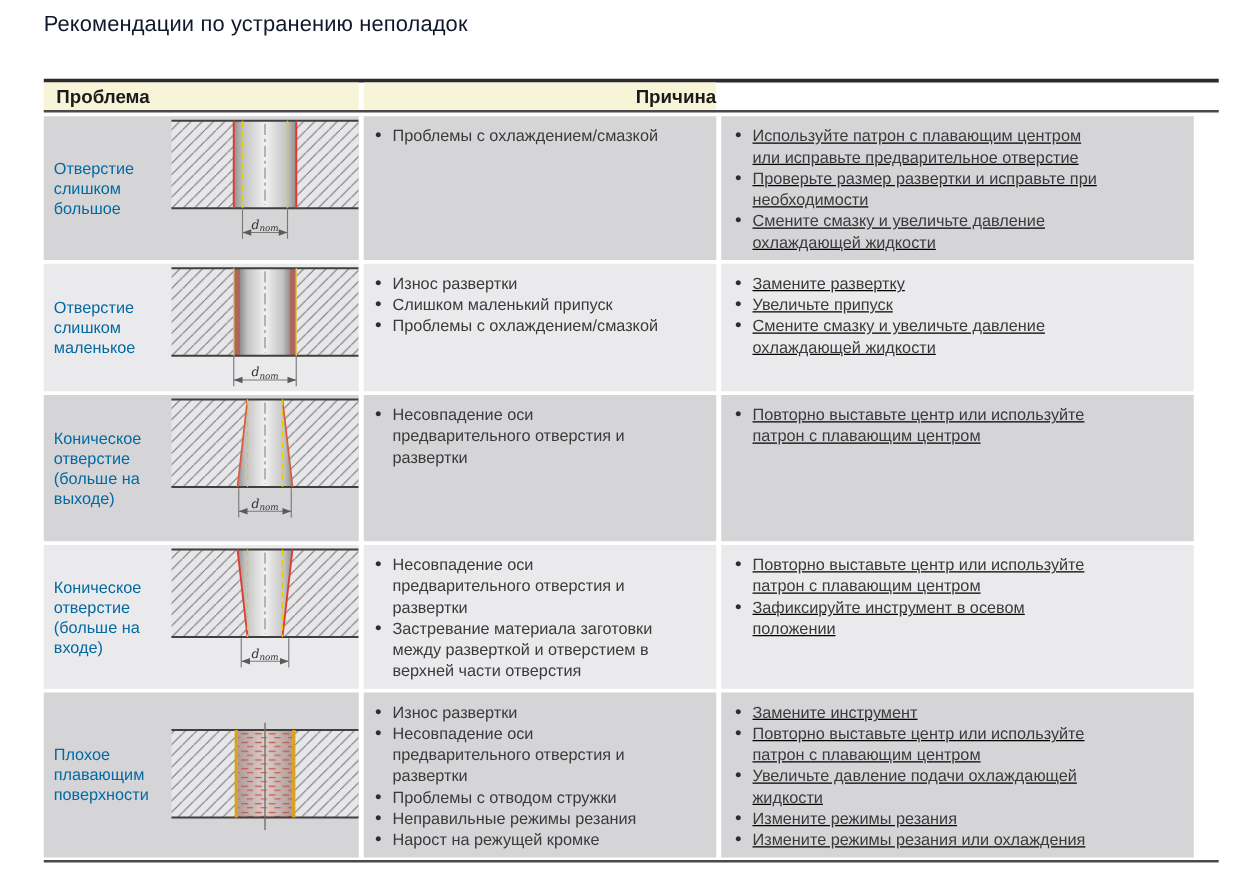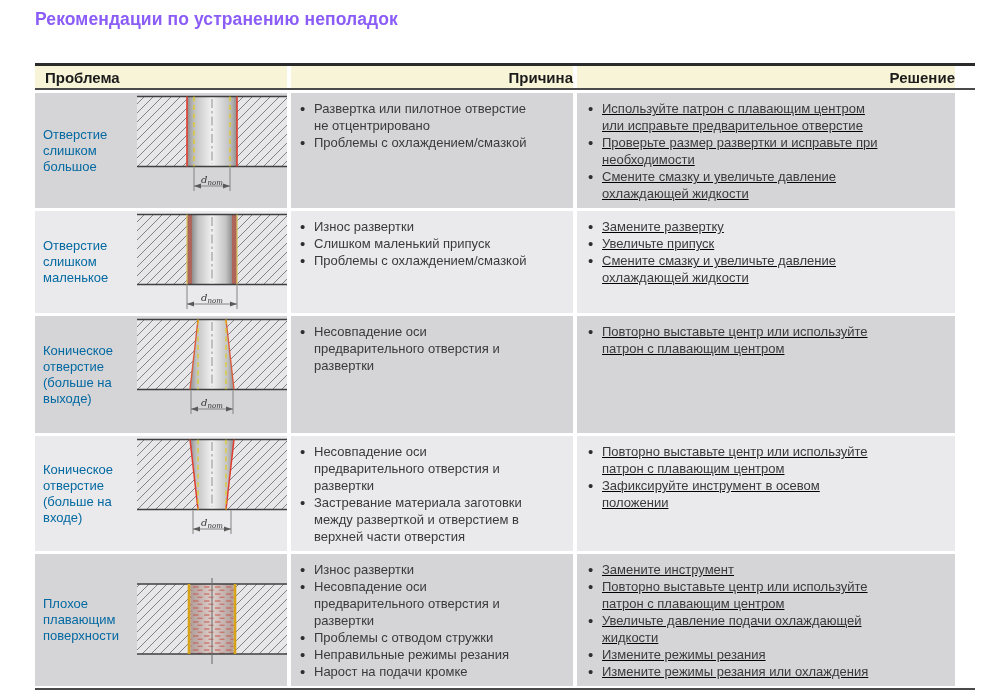--- a/index.html
+++ b/index.html
@@ -2,21 +2,21 @@
 <html><head>
 <meta charset="utf-8">
 <style>
   html,body{margin:0;padding:0;}
   body{
     width:990px;height:697px;background:#ffffff;position:relative;
     font-family:"Liberation Sans", sans-serif;
     -webkit-font-smoothing:antialiased;
   }
   .title{
-    position:absolute;left:35px;top:9px;font-size:17.5px;font-weight:700;color:#8b5cf6;
+    position:absolute;left:35px;top:9px;font-size:17.5px;font-weight:400;color:#0f172a;
     letter-spacing:.1px;
   }
   .table{position:absolute;left:35px;top:63px;width:940px;}
   .thead{
     display:grid;grid-template-columns:252px 282px 378px;column-gap:4px;
     border-top:3px solid #2b2b2b;border-bottom:2px solid #4a4a4a;background:#fff;
   }
   .th{
     background:#F8F4D8;font-size:15px;font-weight:700;color:#1b1b1b;
     padding:3px 0 2px;line-height:17px;
@@ -53,21 +53,20 @@
 </head>
 <body>
 
 <div class="title">Рекомендации по устранению неполадок</div>
 
 <div class="table">
 
   <div class="thead">
     <div class="th th-problem">Проблема</div>
     <div class="th th-cause">Причина</div>
-    <div class="th th-solution">Решение</div>
   </div>
 
   <div class="trow dark r1">
     <div class="cell cell-problem">
       <div class="problem-label">Отверстие слишком большое</div>
       <svg class="diagram" width="150" height="100" viewBox="0 0 150 100">
         <defs>
           <pattern id="hatch1" width="9" height="9" patternUnits="userSpaceOnUse">
             <rect width="9" height="9" fill="#E7E7E9"></rect>
             <line x1="0" y1="9" x2="9" y2="0" stroke="#76767a" stroke-width="0.9"></line>
@@ -100,21 +99,20 @@
         </g>
         <path d="M57 91 L64 88.4 L64 93.6 Z" fill="#5a5a5a"></path>
         <path d="M93 91 L86 88.4 L86 93.6 Z" fill="#5a5a5a"></path>
         <text x="75" y="88" text-anchor="middle" font-size="10" fill="#333">
           <tspan>d</tspan><tspan dy="2" font-size="7">nom</tspan>
         </text>
       </svg>
     </div>
     <div class="cell cell-cause">
       <ul class="blist">
-        <li>Развертка или пилотное отверстие не отцентрировано</li>
         <li>Проблемы с охлаждением/смазкой</li>
       </ul>
     </div>
     <div class="cell cell-solution">
       <ul class="blist">
         <li>Используйте патрон с плавающим центром или исправьте предварительное отверстие</li>
         <li>Проверьте размер развертки и исправьте при необходимости</li>
         <li>Смените смазку и увеличьте давление охлаждающей жидкости</li>
       </ul>
     </div>
@@ -318,21 +316,21 @@
         </g>
         <line x1="75" y1="0" x2="75" y2="86" stroke="#6f6f6f" stroke-width="1.1"></line>
       </svg>
     </div>
     <div class="cell cell-cause">
       <ul class="blist">
         <li>Износ развертки</li>
         <li>Несовпадение оси предварительного отверстия и развертки</li>
         <li>Проблемы с отводом стружки</li>
         <li>Неправильные режимы резания</li>
-        <li>Нарост на подачи кромке</li>
+        <li>Нарост на режущей кромке</li>
       </ul>
     </div>
     <div class="cell cell-solution">
       <ul class="blist">
         <li>Замените инструмент</li>
         <li>Повторно выставьте центр или используйте патрон с плавающим центром</li>
         <li>Увеличьте давление подачи охлаждающей жидкости</li>
         <li>Измените режимы резания</li>
         <li>Измените режимы резания или охлаждения</li>
       </ul>

